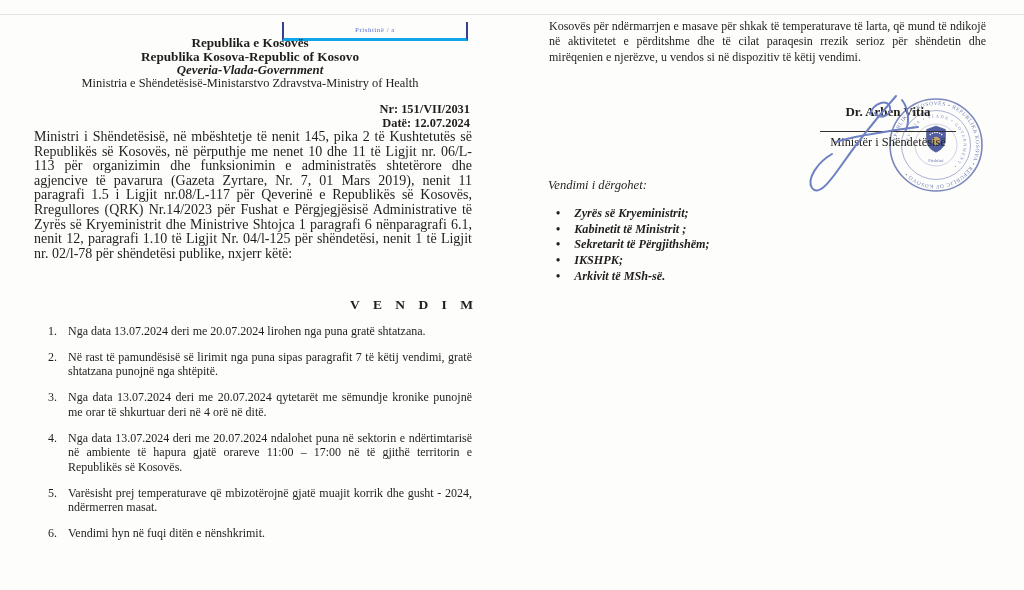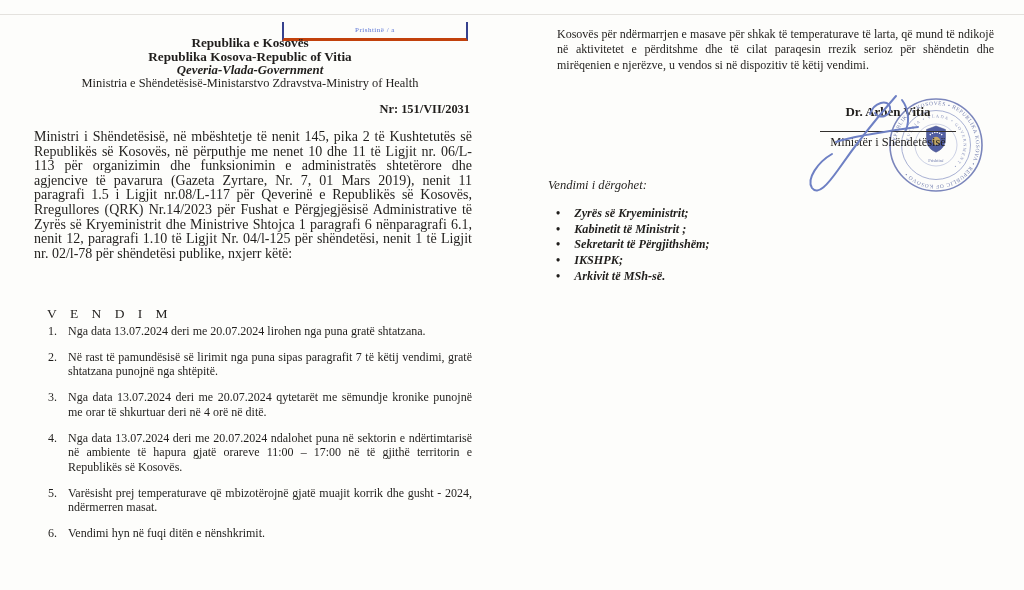--- a/index.html
+++ b/index.html
@@ -5,38 +5,38 @@
   html,body{margin:0;padding:0;background:#ffffff;}
   .page{
     position:relative;width:1024px;height:590px;overflow:hidden;
     background:#fdfdfb;color:#201e1c;
     font-family:"Liberation Serif", serif;
   }
   .scan-edge{position:absolute;top:14px;left:0;width:1024px;border-top:1px solid #e4e2de;}
   
   .stamp-box{
     position:absolute;left:282px;top:22px;width:182px;height:16px;
-    border-left:2px solid #36418e;border-right:2px solid #36418e;border-bottom:3px solid #c2410c;
+    border-left:2px solid #36418e;border-right:2px solid #36418e;border-bottom:3px solid #0ea5e9;
     display:flex;align-items:center;justify-content:center;
   }
   .stamp-box span{font-size:7px;color:#5a74d6;letter-spacing:.5px;}
   .letterhead{position:absolute;left:30px;top:36px;width:440px;text-align:center;line-height:13.8px;}
   .lh1,.lh2{font-weight:bold;font-size:13.2px;}
   .lh3{font-weight:bold;font-style:italic;font-size:12.8px;}
   .lh4{font-size:12.4px;}
   .lh5{font-style:italic;font-size:12.4px;}
   .ref{position:absolute;left:30px;top:103px;width:440px;text-align:right;font-weight:bold;font-size:12.4px;line-height:13.5px;}
   .intro{position:absolute;left:34px;top:130px;width:438px;margin:0;text-align:justify;font-size:14px;line-height:14.6px;}
-  .decision-title{position:absolute;left:30px;top:289px;width:440px;margin:17px;text-align:left;font-size:13.5px;font-weight:normal;letter-spacing:5px;}
+  .decision-title{position:absolute;left:30px;top:289px;width:440px;margin:8px;text-align:right;font-size:13.5px;font-weight:bold;letter-spacing:5px;}
   ol.items{position:absolute;left:48px;top:324px;width:424px;margin:0;padding:0;list-style:none;}
   ol.items li{display:flex;margin-bottom:11px;font-size:12px;line-height:14.7px;}
   ol.items .num{flex:none;width:20px;}
   ol.items .txt{flex:1;text-align:justify;}
   
-  .cont{position:absolute;left:545px;top:15px;width:437px;margin:12px;text-align:justify;font-size:12px;line-height:15.3px;}
+  .cont{position:absolute;left:545px;top:15px;width:437px;margin:4px;text-align:justify;font-size:12px;line-height:15.3px;}
   .sig-name{position:absolute;left:820px;top:104px;width:136px;text-align:center;font-weight:bold;font-size:13px;z-index:3;}
   .sig-line{position:absolute;left:820px;top:131px;width:136px;border-top:1.4px solid #33302d;z-index:3;}
   .sig-title{position:absolute;left:820px;top:135px;width:136px;text-align:center;font-size:12.4px;z-index:3;}
   .stamp-svg{position:absolute;left:886px;top:95px;width:100px;height:100px;opacity:.82;z-index:2;}
   .sign-svg{position:absolute;left:778px;top:86px;width:165px;height:120px;z-index:4;}
   .dist-head{position:absolute;left:548px;top:178px;font-style:italic;font-size:12.6px;}
   ul.recips{position:absolute;left:556px;top:206px;margin:0;padding:0;list-style:none;}
   ul.recips li{display:flex;align-items:baseline;font-style:italic;font-weight:bold;font-size:12.2px;line-height:15.7px;}
   ul.recips li::before{content:"\2022";font-style:normal;margin-right:14px;font-size:12px;}
 </style>
@@ -46,27 +46,28 @@
 <div class="page">
   <div class="scan-edge"></div>
 
   <section>
     <div class="stamp-box">
       <span>Prishtinë / a</span>
     </div>
 
     <header class="letterhead">
       <div class="lh1">Republika e Kosovës</div>
-      <div class="lh2">Republika Kosova-Republic of Vitia</div>
+      <div class="lh2">Republika Kosova-Republic of Kosovo</div>
       <div class="lh3">Qeveria-Vlada-Government</div>
       <div class="lh4">Ministria e Shëndetësisë-Ministarstvo Zdravstva-Ministry of Health</div>
     </header>
 
     <div class="ref">
       <div>Nr: 151/VII/2031</div>
+      <div>Datë: 12.07.2024</div>
     </div>
 
     <p class="intro">Ministri i Shëndetësisë, në mbështetje të nenit 145, pika 2 të Kushtetutës së Republikës së Kosovës, në përputhje me nenet 10 dhe 11 të Ligjit nr. 06/L-113 për organizimin dhe funksionimin e administratës shtetërore dhe agjencive të pavarura (Gazeta Zyrtare, Nr. 7, 01 Mars 2019), nenit 11 paragrafi 1.5 i Ligjit nr.08/L-117 për Qeverinë e Republikës së Kosovës, Rregullores (QRK) Nr.14/2023 për Fushat e Përgjegjësisë Administrative të Zyrës së Kryeministrit dhe Ministrive Shtojca 1 paragrafi 6 nënparagrafi 6.1, nenit 12, paragrafi 1.10 të Ligjit Nr. 04/l-125 për shëndetësi, nenit 1 të Ligjit nr. 02/l-78 për shëndetësi publike, nxjerr këtë:</p>
 
     <h1 class="decision-title">V E N D I M</h1>
 
     <ol class="items">
       <li>
         <span class="num">1.</span>
         <span class="txt">Nga data 13.07.2024 deri me 20.07.2024 lirohen nga puna gratë shtatzana.</span>

